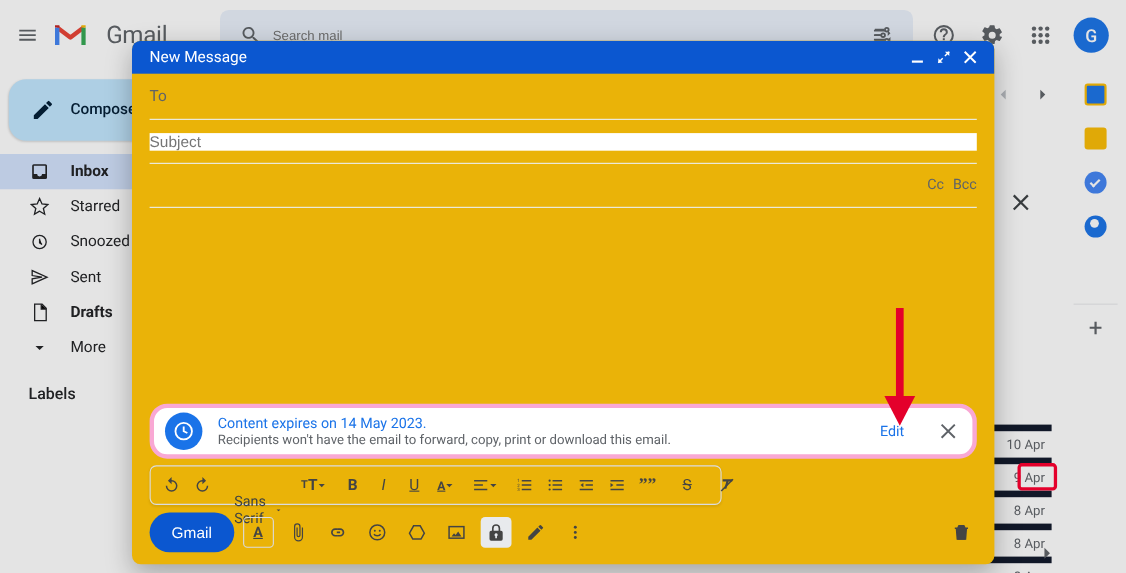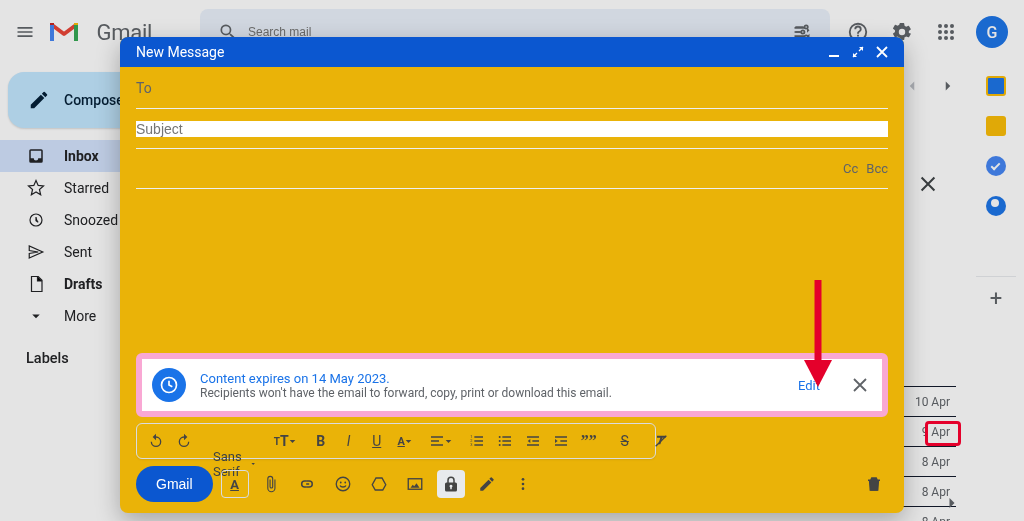--- a/index.html
+++ b/index.html
@@ -32,21 +32,21 @@
   .nav-item.active { background:#d3e3fd; font-weight:700; }
   .nav-item.bold { font-weight:700; }
   .nav-item .nav-icon { width:20px; display:flex; align-items:center; justify-content:center; color:#202124; }
   .labels-hdr { padding:18px 12px 6px 26px; font-size:14.5px; font-weight:500; color:#202124; }
 
   .main { flex:1; position:relative; }
   .pager { position:absolute; top:6px; right:4px; display:flex; gap:4px; }
   .pager .pg { width:32px; height:32px; display:flex; align-items:center; justify-content:center; color:#9aa0a6; }
   .close-email { position:absolute; top:100px; right:20px; width:40px; height:40px; display:flex; align-items:center; justify-content:center; color:#444; cursor:pointer; }
   .date-list { position:absolute; top:322px; right:12px; display:flex; flex-direction:column; gap:0; }
-  .date-list .dt { height:30px; display:flex; align-items:center; justify-content:flex-end; padding-right:6px; font-size:12px; color:#5f6368; border-top:1px solid #0f172a; width:80px; }
+  .date-list .dt { height:30px; display:flex; align-items:center; justify-content:flex-end; padding-right:6px; font-size:12px; color:#5f6368; border-top:6px solid #0f172a; width:80px; }
   .chev-right-bottom { position:absolute; bottom:8px; right:6px; color:#5f6368; }
 
   .sidepanel { width:56px; display:flex; flex-direction:column; align-items:center; padding-top:12px; gap:20px; }
   .sp-icon { width:20px; height:20px; border-radius:4px; }
   .sp-cal { background:#1a73e8; border:2px solid #fbbc04; border-radius:3px; }
   .sp-keep { background:#fbbc04; border-radius:3px; }
   .sp-tasks { width:20px; height:20px; background:#4285f4; border-radius:50%; position:relative; }
   .sp-tasks:after{content:"";position:absolute;left:5px;top:7px;width:7px;height:3px;border-left:2.5px solid #fff;border-bottom:2.5px solid #fff;transform:rotate(-45deg);}
   .sp-contacts { width:20px; height:20px; background:#1a73e8; border-radius:50%; position:relative; }
   .sp-contacts:after{content:"";position:absolute;left:5px;top:3px;width:8px;height:8px;background:#fff;border-radius:50%;}
@@ -63,21 +63,21 @@
   .row-label { font-size:14px; color:#5f6368; width:40px; }
   .to-chip { display:flex; align-items:center; gap:6px; height:24px; border:1px solid #dadce0; border-radius:12px; padding:0 4px 0 2px; }
   .chip-avatar { width:20px; height:20px; border-radius:50%; background:#9ab8f8; display:flex; align-items:center; justify-content:center; }
   .chip-avatar svg { width:14px; height:14px; fill:#3c78d8; }
   .chip-name { font-size:13px; font-weight:500; color:#3c4043; }
   .chip-x { width:16px; height:16px; display:flex; align-items:center; justify-content:center; color:#5f6368; cursor:pointer; }
   .ccbcc { margin-left:auto; display:flex; gap:8px; font-size:13px; color:#5f6368; }
   .row.subj input { border:none; outline:none; width:100%; font-size:14px; color:#5f6368; }
   .body-area { flex:1; }
 
-  .confidential-banner { margin:0 0 6px 0; background:#fff; border:6px solid #f9a8d4; border-radius:6px; height:64px; display:flex; align-items:center; padding:0 10px; gap:14px; }
+  .confidential-banner { margin:0 0 6px 0; background:#fff; border:4px solid #f9a8d4; border-radius:16px; height:50px; display:flex; align-items:center; padding:0 10px; gap:14px; }
   .conf-icon { width:34px; height:34px; border-radius:50%; background:#1a73e8; display:flex; align-items:center; justify-content:center; }
   .conf-text .ln1 { font-size:13px; color:#1a73e8; }
   .conf-text .ln2 { font-size:12px; color:#5f6368; }
   .conf-edit { margin-left:auto; color:#1a73e8; font-size:13px; cursor:pointer; padding:4px 6px; }
   .conf-close { width:24px; height:24px; display:flex; align-items:center; justify-content:center; color:#5f6368; cursor:pointer; margin-left:8px; }
 
   .fmt-toolbar { height:36px; border:1px solid #dadce0; border-radius:6px; display:flex; align-items:center; padding:0 6px; gap:2px; box-shadow:0 1px 2px rgba(0,0,0,0.08); margin-bottom:6px; width:520px; }
   .fmt-btn { min-width:26px; height:28px; display:flex; align-items:center; justify-content:center; color:#444; cursor:pointer; border-radius:4px; }
   .fmt-sep { width:1px; height:20px; background:#e0e0e0; margin:0 3px; }
   .font-sel { display:flex; align-items:center; gap:6px; font-size:13px; color:#3c4043; padding:0 6px; cursor:pointer;margin-top:46px; }

